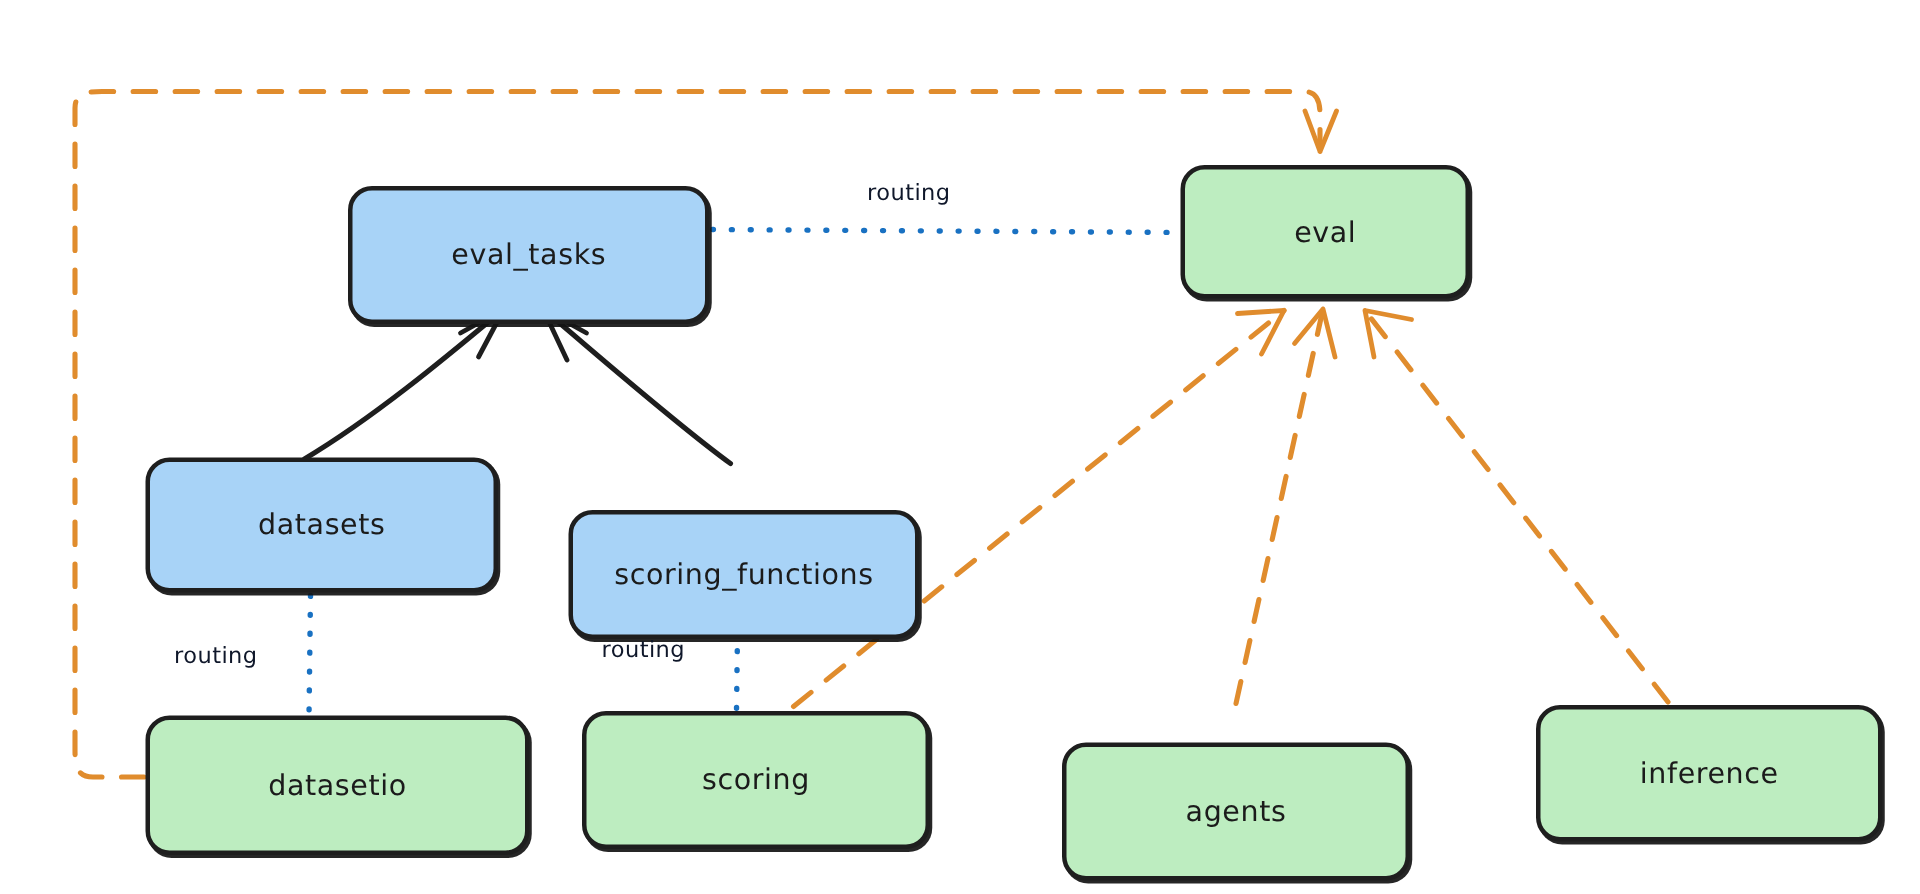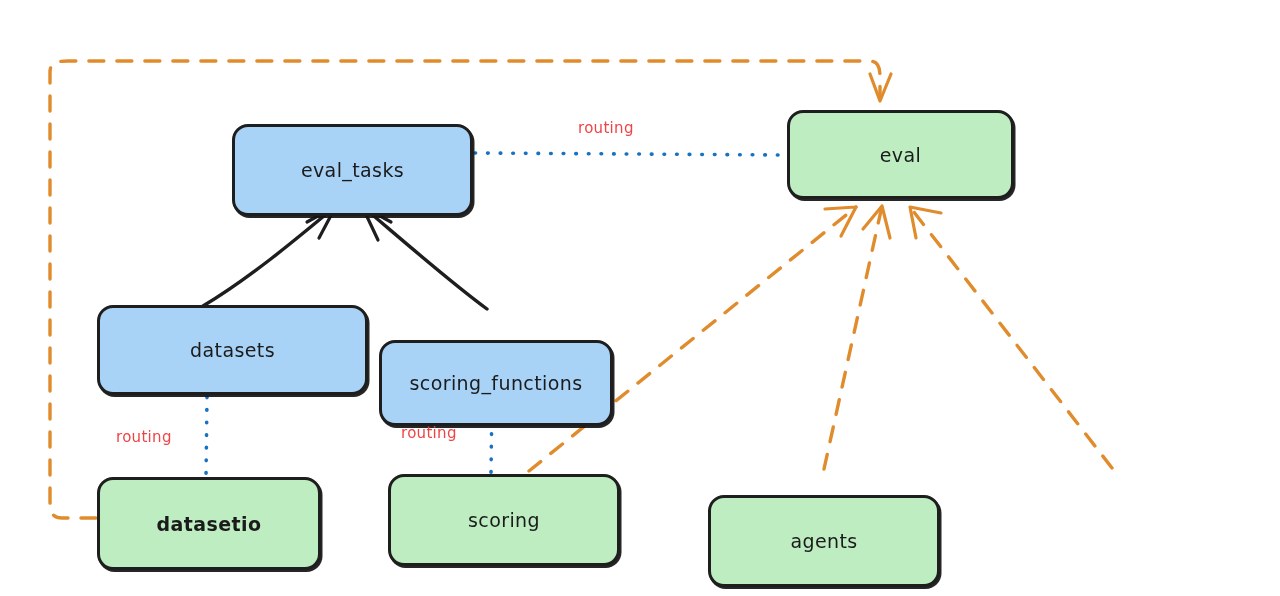--- a/index.html
+++ b/index.html
@@ -48,21 +48,21 @@
   .node.api {
     background: #a8d3f7;
   }
   .node.provider {
     background: #bdedc0;
   }
   .edge-label {
     position: absolute;
     font-family: "DejaVu Sans", sans-serif;
     font-size: 15px;
-    color: #ef4444;
+    color: #0f172a;
     white-space: nowrap;
     user-select: none;
     letter-spacing: 0.3px;
   }
 </style>
 </head>
 <body>
 
 <div id="canvas">
 
@@ -115,44 +115,47 @@
     <g>
       <path d="M1112,468 L910,207" fill="none" stroke="#e08c2d" stroke-width="3.4" stroke-linecap="round" stroke-dasharray="15 13"></path>
       <path d="M910,207 L916,238 M910,207 L941,213" fill="none" stroke="#e08c2d" stroke-width="3.2" stroke-linecap="round"></path>
     </g>
   </svg>
 
   <div class="node api" style="left:232px; top:124px; width:241px; height:92px;">
     <span class="label">eval_tasks</span>
   </div>
 
-  <div class="node provider" style="left:787px; top:110px; width:227px; height:89px;">
+  <div class="node provider" style="left:787px; top:110px; width:193px; height:89px;">
     <span class="label">eval</span>
   </div>
 
-  <div class="node api" style="left:97px; top:305px; width:271px; height:90px;align-items:center;">
+  <div class="node api" style="left:97px; top:305px; width:235px; height:90px;align-items:center;">
     <span class="label">datasets</span>
   </div>
 
   <div class="node api" style="left:379px; top:308px; width:234px; height:86px;margin-top:32px;">
     <span class="label">scoring_functions</span>
   </div>
 
-  <div class="node provider" style="left:97px; top:477px; width:224px; height:93px;font-weight:bold;">
+  <div class="node provider" style="left:97px; top:477px; width:256px; height:93px;">
     <span class="label">datasetio</span>
   </div>
 
   <div class="node provider" style="left:388px; top:474px; width:232px; height:92px;">
     <span class="label">scoring</span>
   </div>
 
   <div class="node provider" style="left:708px; top:471px; width:232px; height:92px;margin-top:24px;">
     <span class="label">agents</span>
   </div>
 
+  <div class="node provider" style="left:1024px; top:470px; width:231px; height:91px;">
+    <span class="label">inference</span>
+  </div>
 
   <div class="edge-label" style="left:578px; top:119px;">routing</div>
 
   <div class="edge-label" style="left:116px; top:428px;">routing</div>
 
   <div class="edge-label" style="left:401px; top:424px;">routing</div>
 
 </div>
 
 </body></html>

